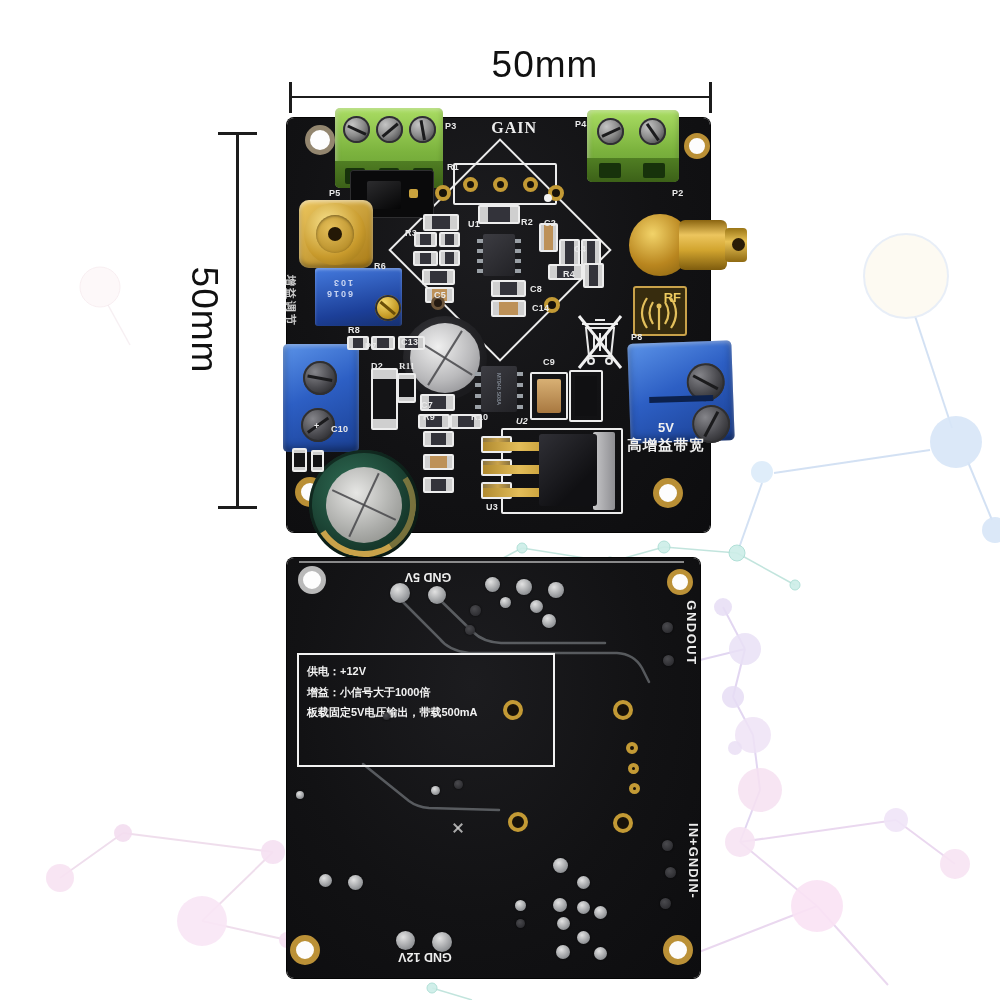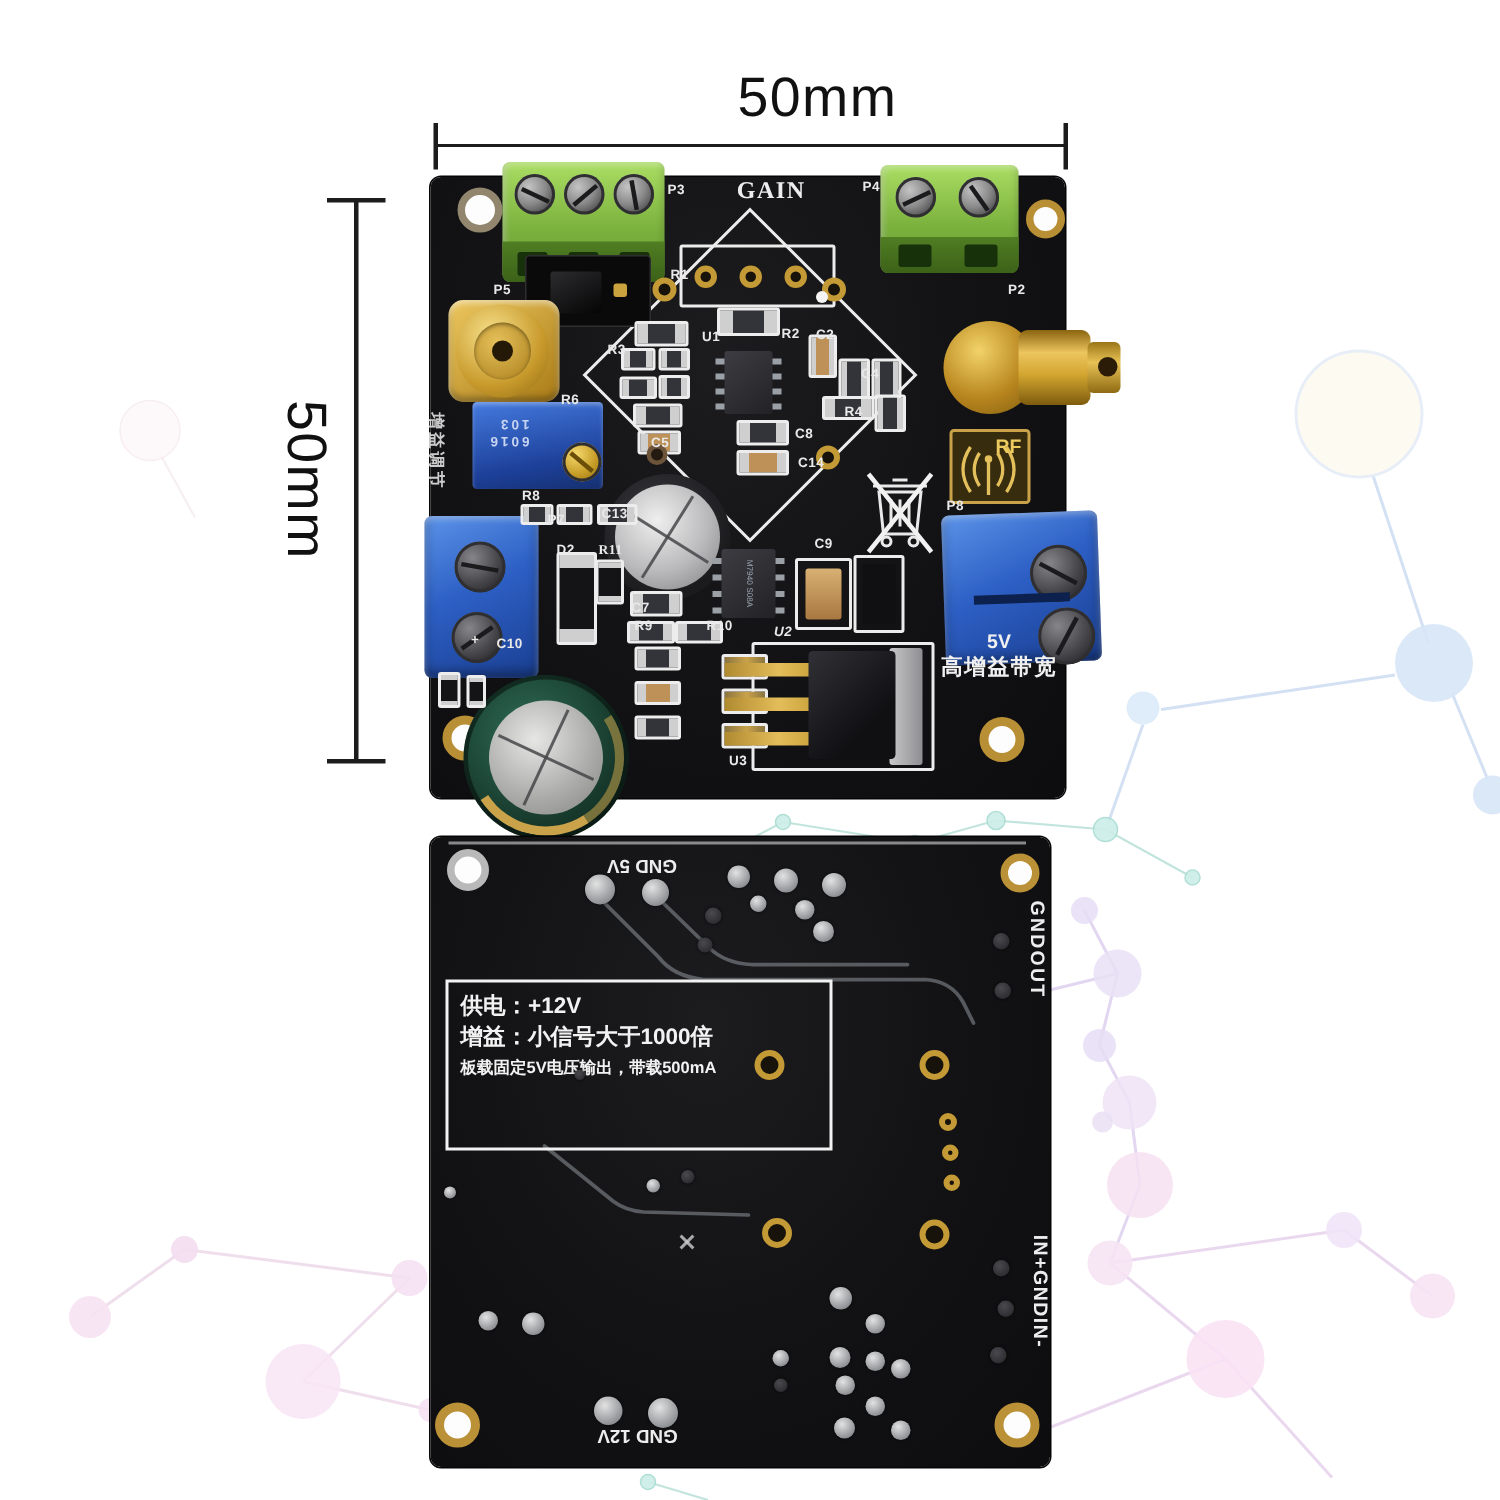--- a/index.html
+++ b/index.html
@@ -48,21 +48,21 @@
   .term-green .jaw{position:absolute;left:0;right:0;bottom:0;height:34%;
       background:linear-gradient(180deg,#507e23,#3c6118);border-radius:0 0 5px 5px;}
   .notch{position:absolute;background:#17320b;border-radius:2px;}
   .term-blue{position:absolute;border-radius:5px;
       background:linear-gradient(155deg,#5b93e8 0%,#2d5fc4 45%,#1a3f92 100%);
       box-shadow:inset 0 2px 4px rgba(255,255,255,.35), inset 0 -4px 8px rgba(0,0,0,.4);}
   .ring{position:absolute;border-radius:50%;}
   .xline{position:absolute;left:50%;top:50%;height:2px;background:rgba(70,70,74,.85);}
   .chip{position:absolute;background:linear-gradient(140deg,#3c3c42,#222226);border-radius:2px;}
   .pin{position:absolute;width:6px;height:4px;background:#9aa0a6;}
-  .spec-line{font-size:15px;font-weight:bold;color:#f2f2f2;line-height:20.5px;white-space:nowrap;}
+  .spec-line{font-size:11px;font-weight:bold;color:#f2f2f2;line-height:20.5px;white-space:nowrap;}
   .trace{position:absolute;left:0;top:0;z-index:0;}
 </style>
 </head>
 <body>
 
 <div class="stage">
 
   <svg class="bgnet" width="1000" height="1000">
     <g stroke="#ccdcf2" stroke-width="2" opacity=".85">
       <line x1="915" y1="316" x2="952" y2="428"></line>
@@ -315,21 +315,21 @@
     <div style="position:absolute;left:196px;top:324px;width:60px;height:9px;background:linear-gradient(90deg,#b08a30,#e3bd59 60%,#caa23c);z-index:3;"></div>
     <div style="position:absolute;left:196px;top:347px;width:60px;height:9px;background:linear-gradient(90deg,#b08a30,#e3bd59 60%,#caa23c);z-index:3;"></div>
     <div style="position:absolute;left:196px;top:370px;width:60px;height:9px;background:linear-gradient(90deg,#b08a30,#e3bd59 60%,#caa23c);z-index:3;"></div>
     <div style="position:absolute;left:306px;top:314px;width:22px;height:78px;background:linear-gradient(90deg,#c8c8ca,#8e8e92);border-radius:2px;z-index:3;"></div>
     <div style="position:absolute;left:252px;top:316px;width:58px;height:72px;background:linear-gradient(135deg,#303036,#101013 70%);border-radius:3px;z-index:4;"></div>
 
   <div class="ref" style="left: 158px; top: 3px;">P3</div>
       <div class="ref" style="left: 288px; top: 1px;">P4</div>
       <div class="ref" style="left: 42px; top: 70px;">P5</div>
       <div class="ref" style="left: 385px; top: 70px;">P2</div>
-      <div class="ref" style="left: 160px; top: 44px; margin-top: 16px;">R1</div>
+      <div class="ref" style="left: 160px; top: 44px;">R1</div>
       <div class="ref" style="left: 181px; top: 101px;">U1</div>
       <div class="ref" style="left: 234px; top: 99px;">R2</div>
       <div class="ref" style="left: 257px; top: 100px;">C2</div>
       <div class="ref" style="left: 118px; top: 110px;">R3</div>
       <div class="ref" style="left: 287px; top: 126px;">C4</div>
       <div class="ref" style="left: 276px; top: 151px;">R4</div>
       <div class="ref" style="left: 243px; top: 166px;">C8</div>
       <div class="ref" style="left: 245px; top: 185px;">C14</div>
       <div class="ref" style="left: 147px; top: 172px;">C5</div>
       <div class="ref" style="left: 87px; top: 143px;">R6</div>

